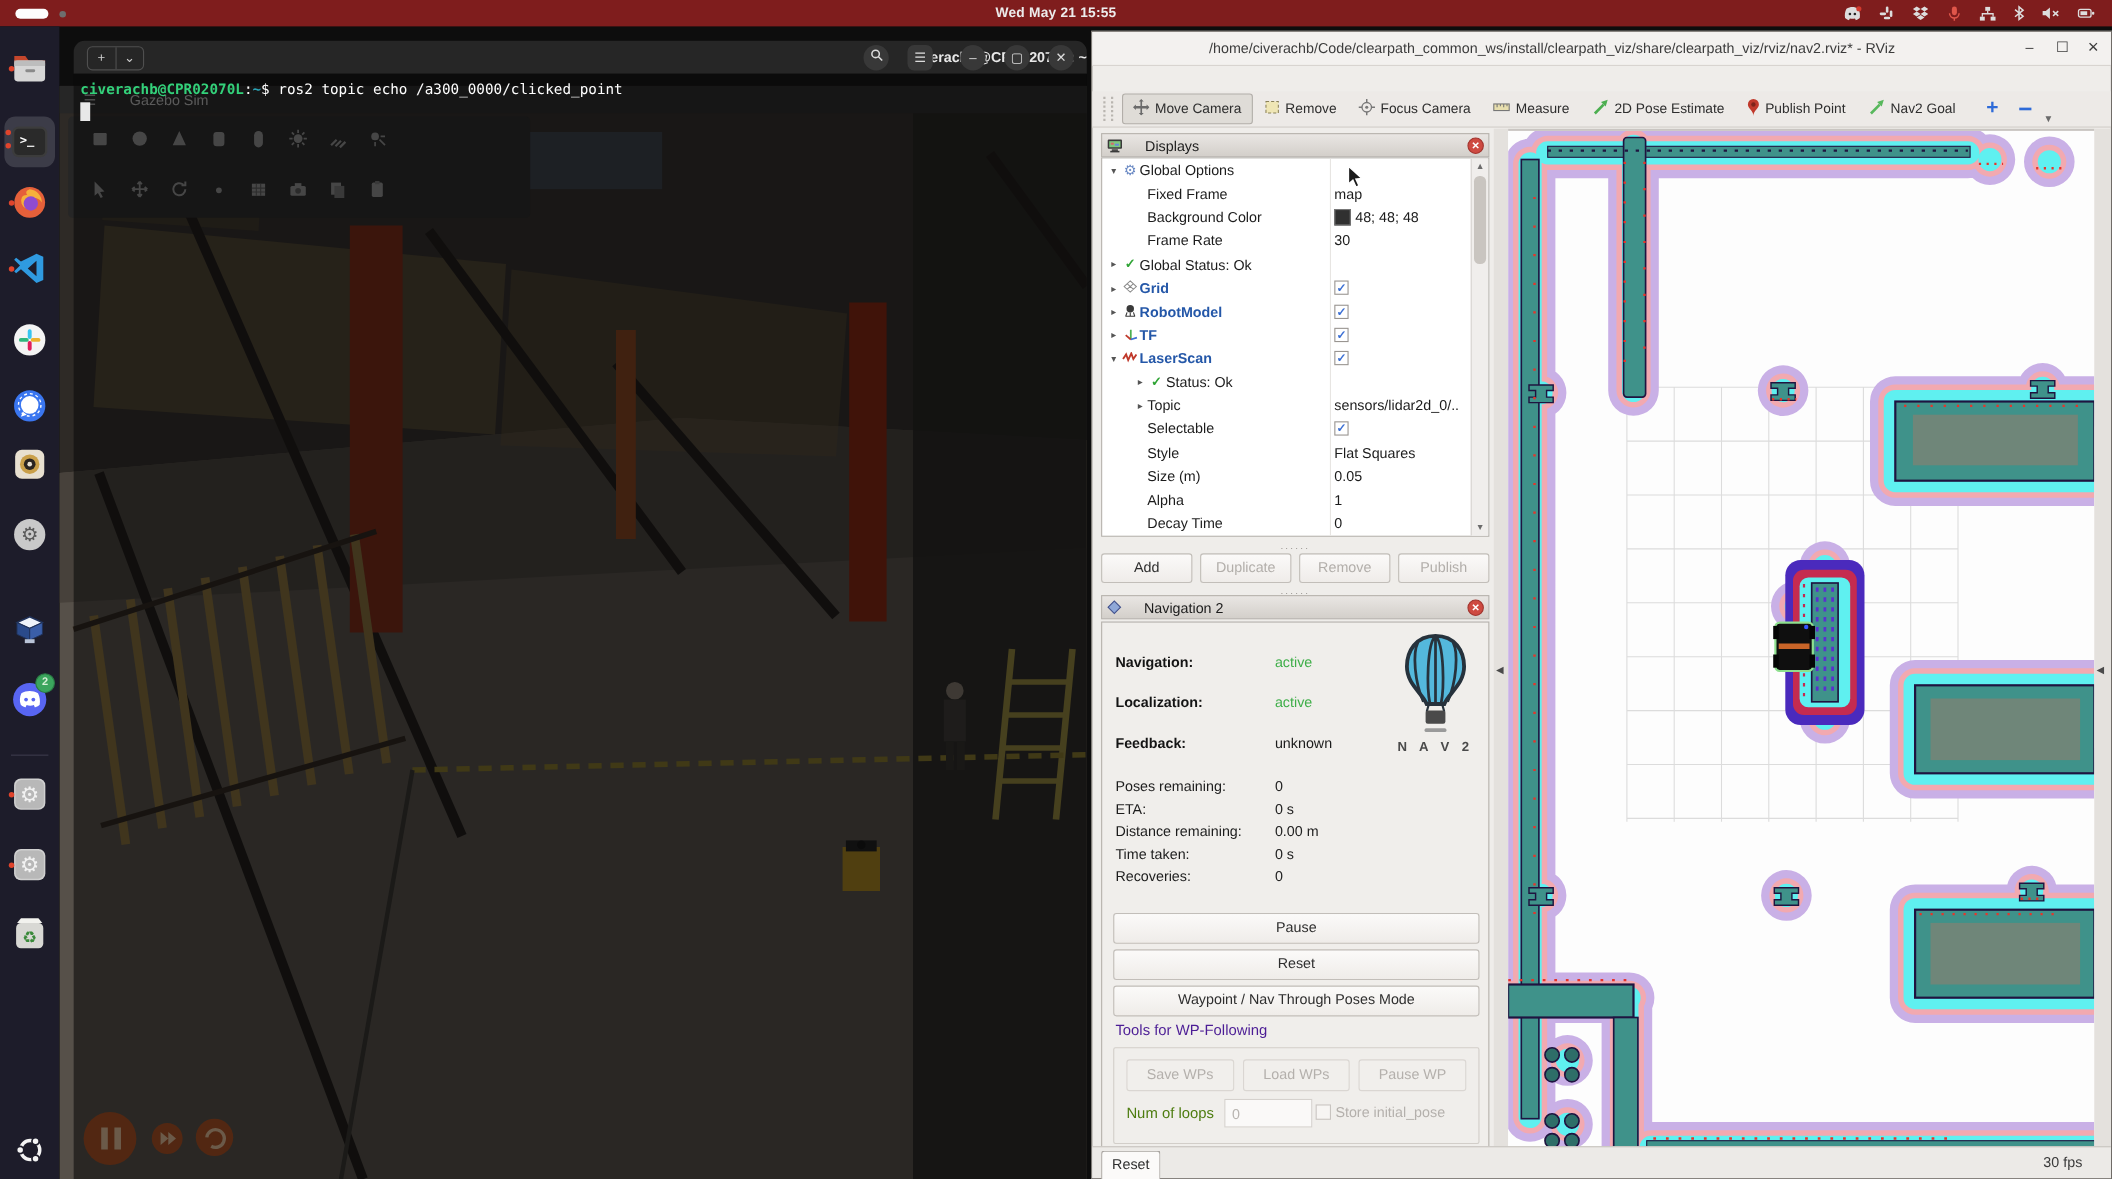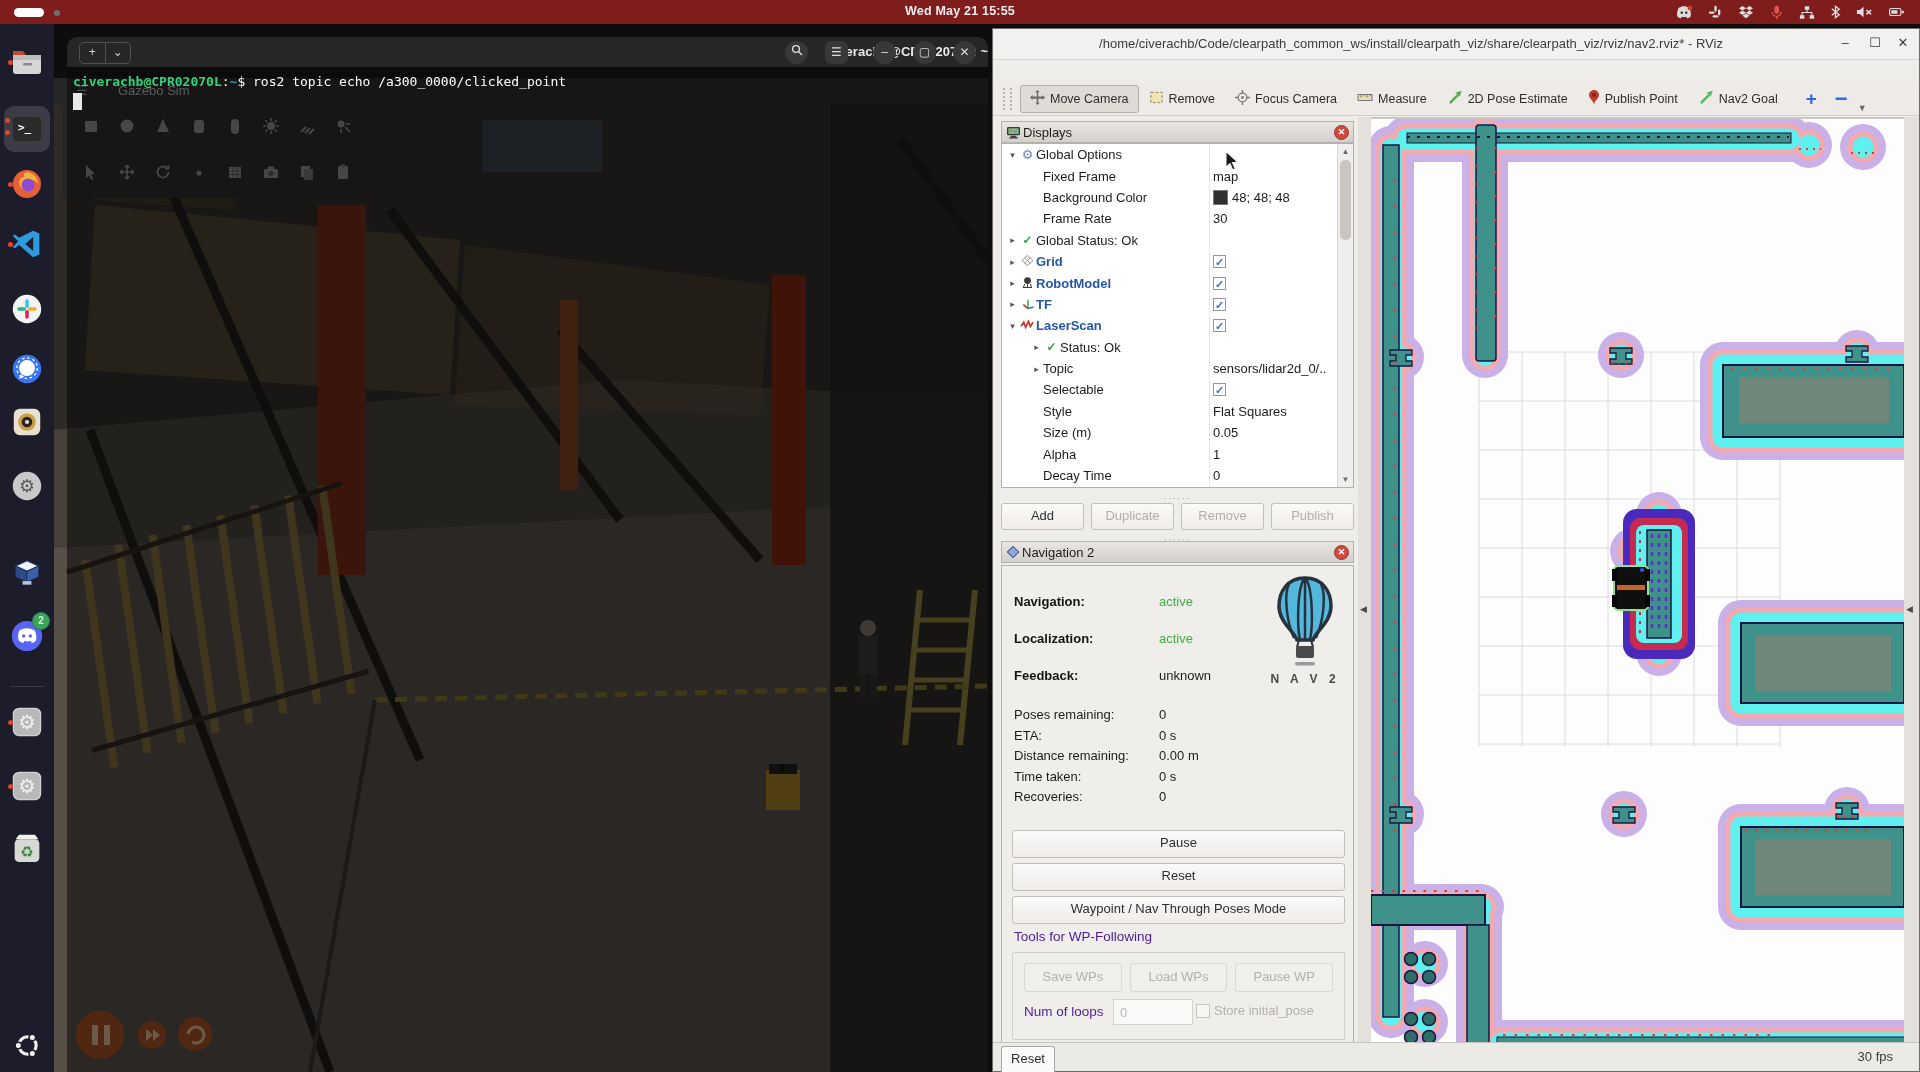--- a/index.html
+++ b/index.html
@@ -65,21 +65,21 @@
   .rv-toolbar{position:absolute;left:0;top:54px;width:100%;height:33px;background:#edeae7;border-bottom:1px solid #d2cec9;
     display:flex;align-items:center;font-size:12.5px;padding-left:10px;box-sizing:border-box;}
   .grip{width:5px;height:22px;border-left:2px dotted #b9b5b0;border-right:2px dotted #b9b5b0;margin-right:8px;}
   .tool{display:flex;align-items:center;gap:5px;padding:4px 9px;border:1px solid transparent;border-radius:3px;white-space:nowrap;color:#2e2e2e;}
   .tool.active{background:#dfdcd7;border-color:#b2aea9;}
   .zbtn{color:#2e6bd8;font-weight:700;font-size:19px;margin-left:18px;}
   .ovf{color:#6b6b6b;font-size:9px;align-self:flex-end;margin-left:10px;padding-bottom:2px;}
 
   
   .panel-head{position:absolute;left:8px;width:353px;height:22px;background:linear-gradient(#e9e6e3,#d3cfca);
-    border:1px solid #b5b1ac;box-sizing:border-box;font-size:13px;display:flex;align-items:center;gap:2px;padding:0 4px;}
+    border:1px solid #b5b1ac;box-sizing:border-box;font-size:13px;display:flex;align-items:center;gap:20px;padding:0 4px;}
   .panel-head .ph-title{flex:1;}
   .closebtn{width:15px;height:15px;border-radius:8px;background:#ce4a41;border:1px solid #a23630;color:#fff;
     font-size:9px;font-weight:700;text-align:center;line-height:13px;box-sizing:border-box;}
   .disp-tree{position:absolute;left:8px;top:114px;width:353px;height:345px;background:#ffffff;
     border:1px solid #b5b1ac;box-sizing:border-box;overflow:hidden;font-size:13px;}
   .vdiv{position:absolute;left:207px;top:0;bottom:0;width:1px;background:#e7e5e2;}
   .trow{position:relative;height:21.4px;display:flex;align-items:center;}
   .texp{width:13px;text-align:center;color:#555;font-size:9px;flex:none;}
   .ticn{width:17px;flex:none;text-align:center;font-size:12px;line-height:12px;}
   .tlabel{white-space:nowrap;}
@@ -102,21 +102,21 @@
   .nrow{position:absolute;left:12px;white-space:nowrap;}
   .nlab{font-weight:700;color:#141414;}
   .nval{position:absolute;left:145px;}
   .nval.good{color:#3fae49;}
   .bigbtn{position:absolute;left:10px;width:331px;height:26px;background:linear-gradient(#fbfaf9,#efece9);
     border:1px solid #c2beb9;border-radius:3px;text-align:center;line-height:24px;color:#2e2e2e;}
   .groupbox{position:absolute;left:10px;top:386px;width:331px;height:86px;border:1px solid #d2cec9;border-radius:2px;}
   .wpbtns{position:absolute;left:11px;top:10px;width:309px;display:flex;gap:8px;}
   .wpbtn{flex:1;height:27px;background:#f1efec;border:1px solid #dad6d2;border-radius:3px;color:#b4b0ac;
     text-align:center;line-height:25px;font-size:13px;}
-  .loops-lab{position:absolute;left:11px;top:51px;font-size:13.5px;color:#4c1d95;}
+  .loops-lab{position:absolute;left:11px;top:51px;font-size:13.5px;color:#4d7c0f;}
   .loops-input{position:absolute;left:100px;top:46px;width:66px;height:24px;border:1px solid #d5d1cd;background:#faf9f8;
     color:#b8b4b0;font-size:13px;padding:0 6px;font-family:"Liberation Sans",sans-serif;}
   .store-box{position:absolute;left:183px;top:51px;width:12px;height:12px;border:1px solid #c8c4c0;background:#f7f5f3;}
   .store-lab{position:absolute;left:201px;top:50px;color:#b4b0ac;font-size:13px;}
   .nav2-logo{position:absolute;right:12px;top:8px;width:72px;text-align:center;}
   .logo-cap{font-size:12px;font-weight:700;color:#4a4a4a;letter-spacing:4px;margin-top:3px;}
 
   .statusbar{position:absolute;left:0;bottom:0;width:100%;height:28px;background:#eceae7;border-top:1px solid #c6c2be;font-size:13px;}
   .sb-reset{position:absolute;left:8px;top:3px;width:52px;height:25px;background:#fbfaf9;border:1px solid #aaa6a2;
     border-bottom:none;border-radius:3px 3px 0 0;text-align:center;line-height:24px;color:#2e2e2e;}

